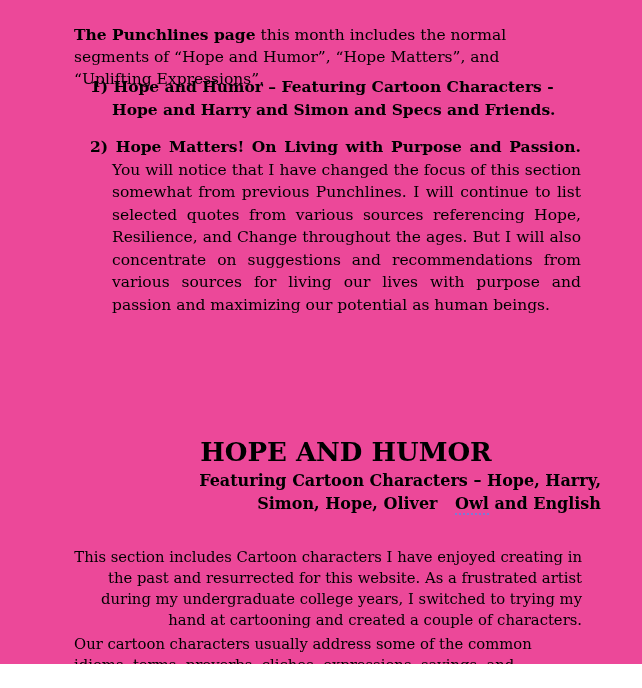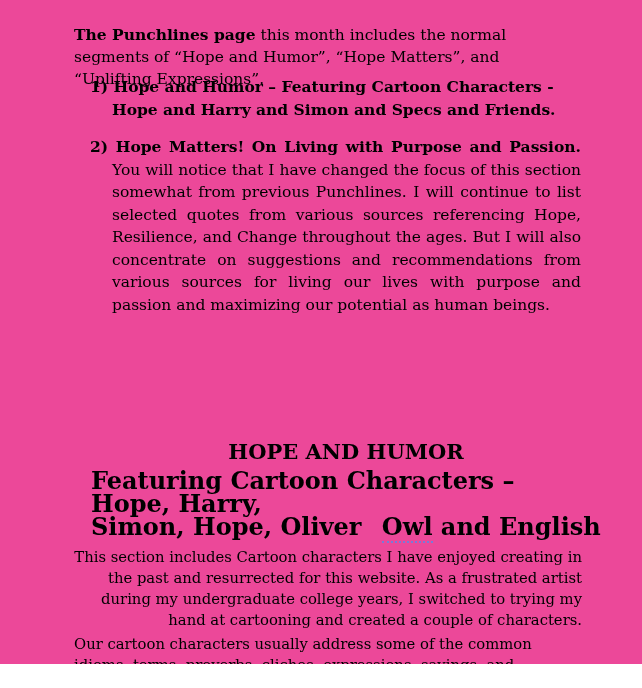--- a/index.html
+++ b/index.html
@@ -38,32 +38,32 @@
   .item-2 { top: 136px; text-align: justify; }
   .item-3 { top: 328px; }
   .num, .li-lead { font-weight: 700; }
   .section-title {
     position: absolute;
     left: 91px;
     top: 436px;
     width: 510px;
     margin: 0;
     text-align: center;
-    font-size: 21px;
+    font-size: 26px;
     line-height: 32px;
     font-weight: 700;
   }
   .section-subtitle {
     position: absolute;
     left: 91px;
     top: 469px;
     width: 510px;
     margin: 0;
-    text-align: left;
-    font-size: 24px;
+    text-align: right;
+    font-size: 16px;
     line-height: 23px;
     font-weight: 700;
   }
   .owl-word {
     border-bottom: 2px dotted #7a7ad8;
     padding-bottom: 0px;
     margin-left: 12px;
   }
   .body-para {
     position: absolute;

